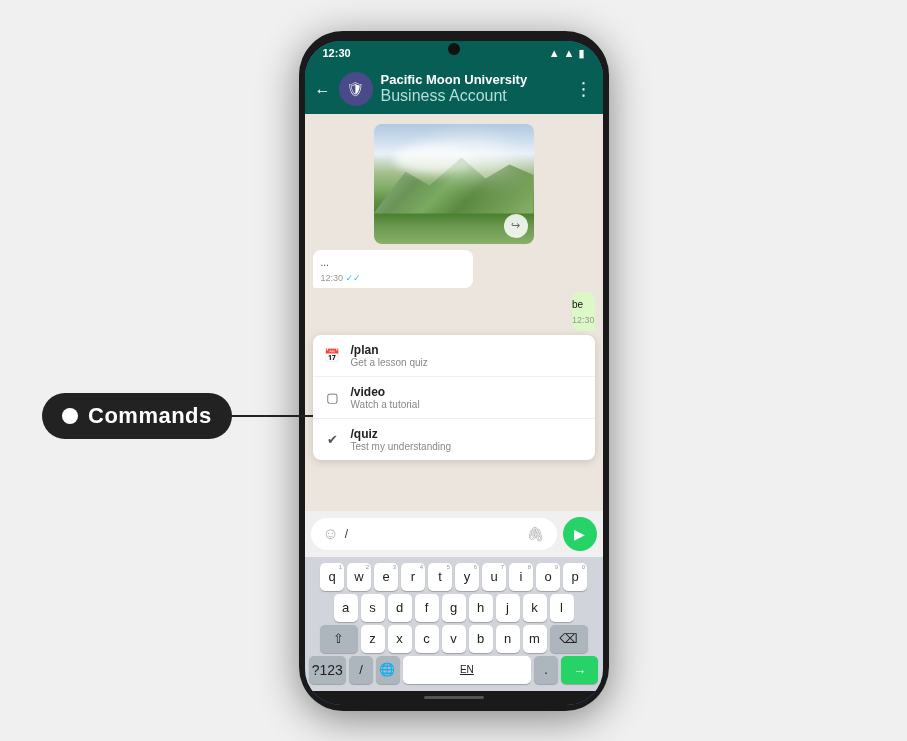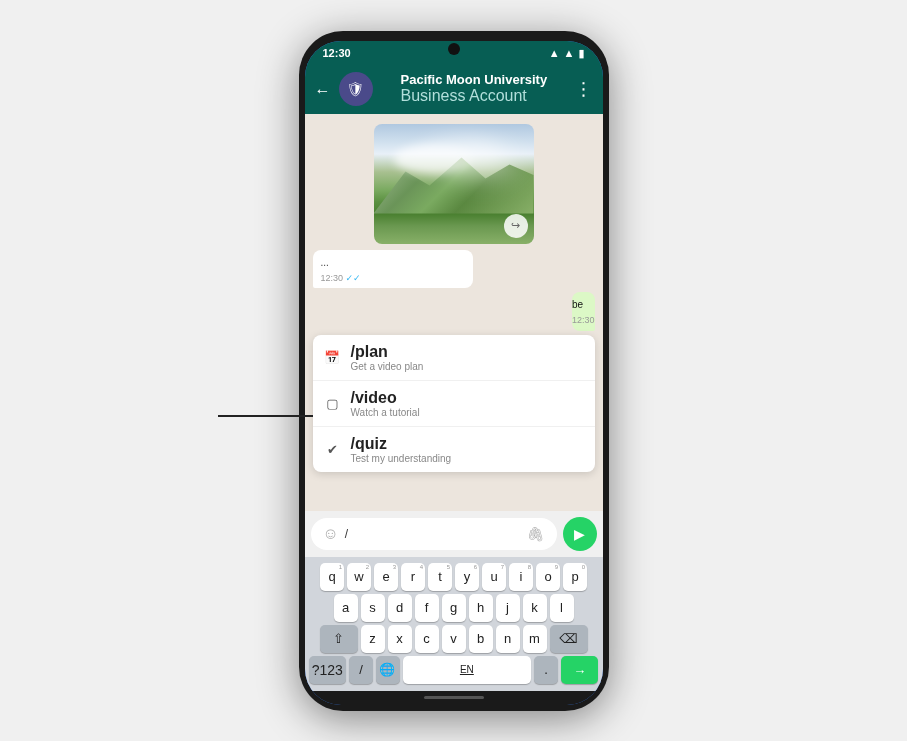--- a/index.html
+++ b/index.html
@@ -145,21 +145,20 @@
       justify-content: center;
       flex-shrink: 0;
       overflow: hidden;
     }
     .avatar-shield {
       color: #fff;
       font-size: 14px;
     }
     .header-info {
       flex: 1;
-      margin-left: 20px;
     }
     .header-name {
       color: #fff;
       font-size: 13px;
       font-weight: 600;
     }
     .header-sub {
       color: #b2dfdb;
       font-size: 16px;
     }
@@ -312,21 +311,21 @@
       width: 20px;
       height: 20px;
       display: flex;
       align-items: center;
       justify-content: center;
       font-size: 13px;
       color: #555;
       flex-shrink: 0;
     }
     .cmd-text .cmd-name {
-      font-size: 16px;
+      font-size: 12px;
       font-weight: 600;
       color: #222;
     }
     .cmd-text .cmd-desc {
       font-size: 10px;
       color: #888;
     }
 
     
     .input-bar {
@@ -443,20 +442,24 @@
       height: 3px;
       background: #555;
       border-radius: 3px;
     }
   </style>
 </head>
 <body>
 
 <div class="scene">
 
+  <div class="commands-label">
+    <span class="dot"></span>
+    <span>Commands</span>
+  </div>
 
   <div class="commands-line"></div>
 
   <div class="phone">
     <div class="notch"></div>
     <div class="phone-screen">
 
       <div class="status-bar">
         <span class="status-time">12:30</span>
         <div class="status-icons">
@@ -494,21 +497,21 @@
         <div class="msg-sent">
           <div style="font-size:10px;">be</div>
           <div class="msg-time">12:30</div>
         </div>
 
         <div class="commands-popup">
           <div class="command-item">
             <div class="cmd-icon">📅</div>
             <div class="cmd-text">
               <div class="cmd-name">/plan</div>
-              <div class="cmd-desc">Get a video plan</div>
+              <div class="cmd-desc">Get a lesson quiz</div>
             </div>
           </div>
           <div class="command-item">
             <div class="cmd-icon">▢</div>
             <div class="cmd-text">
               <div class="cmd-name">/video</div>
               <div class="cmd-desc">Watch a tutorial</div>
             </div>
           </div>
           <div class="command-item">

